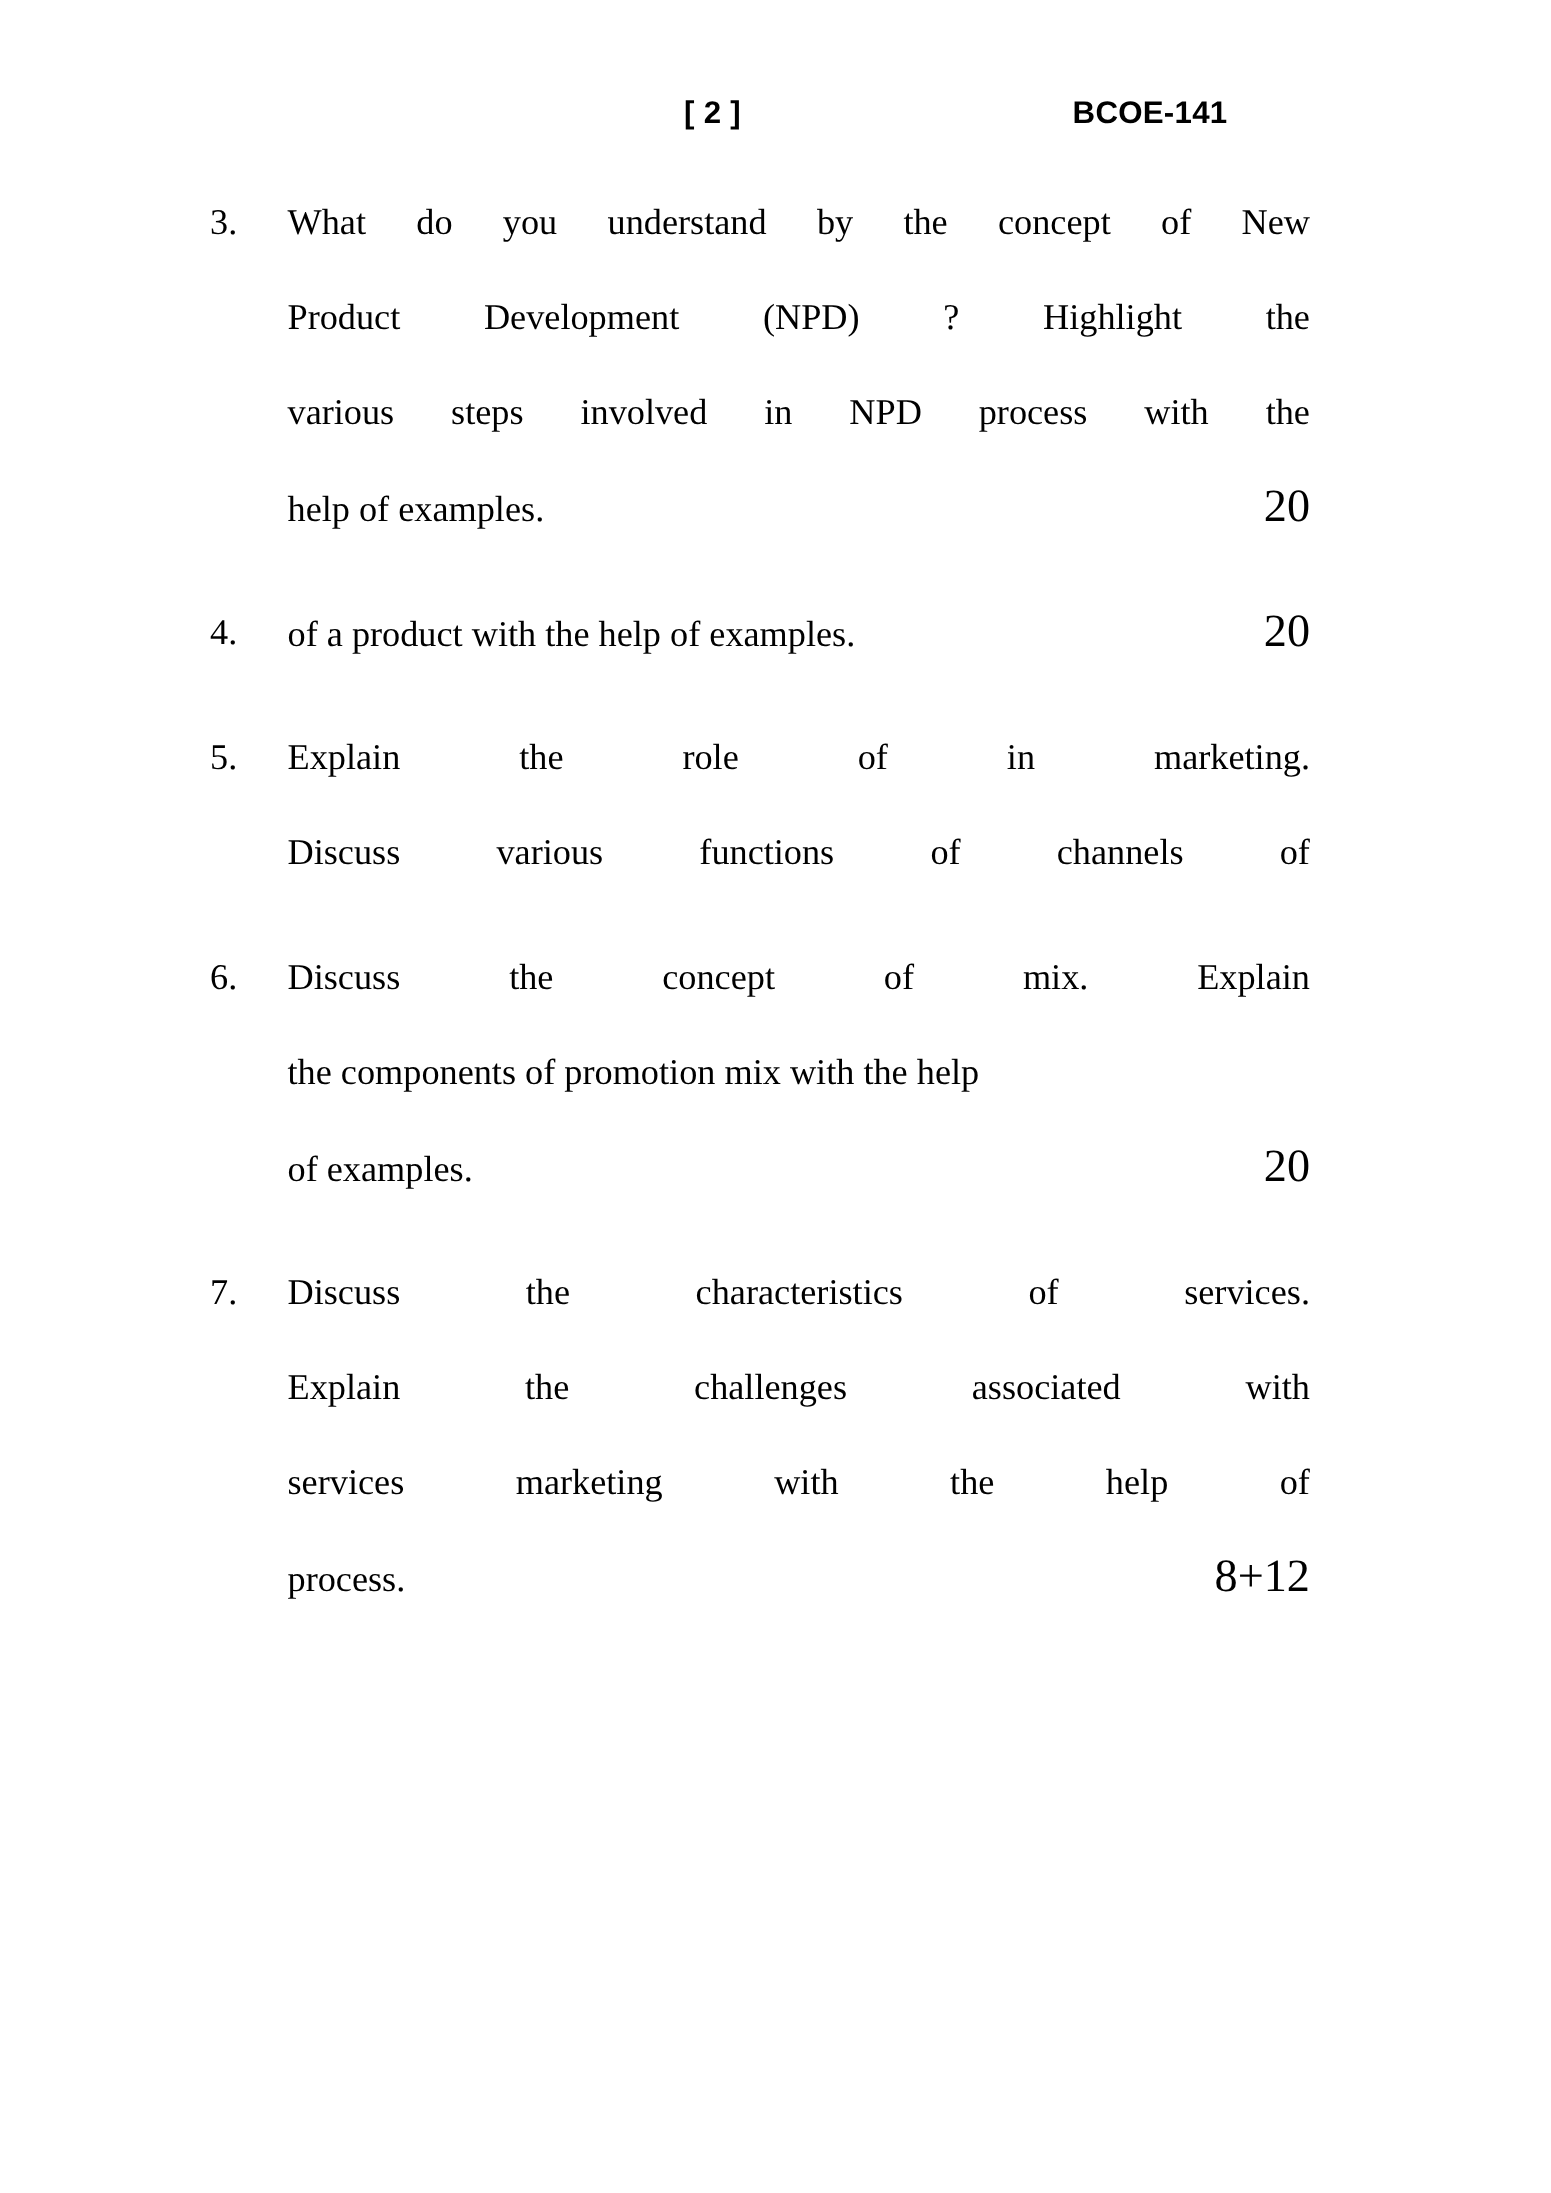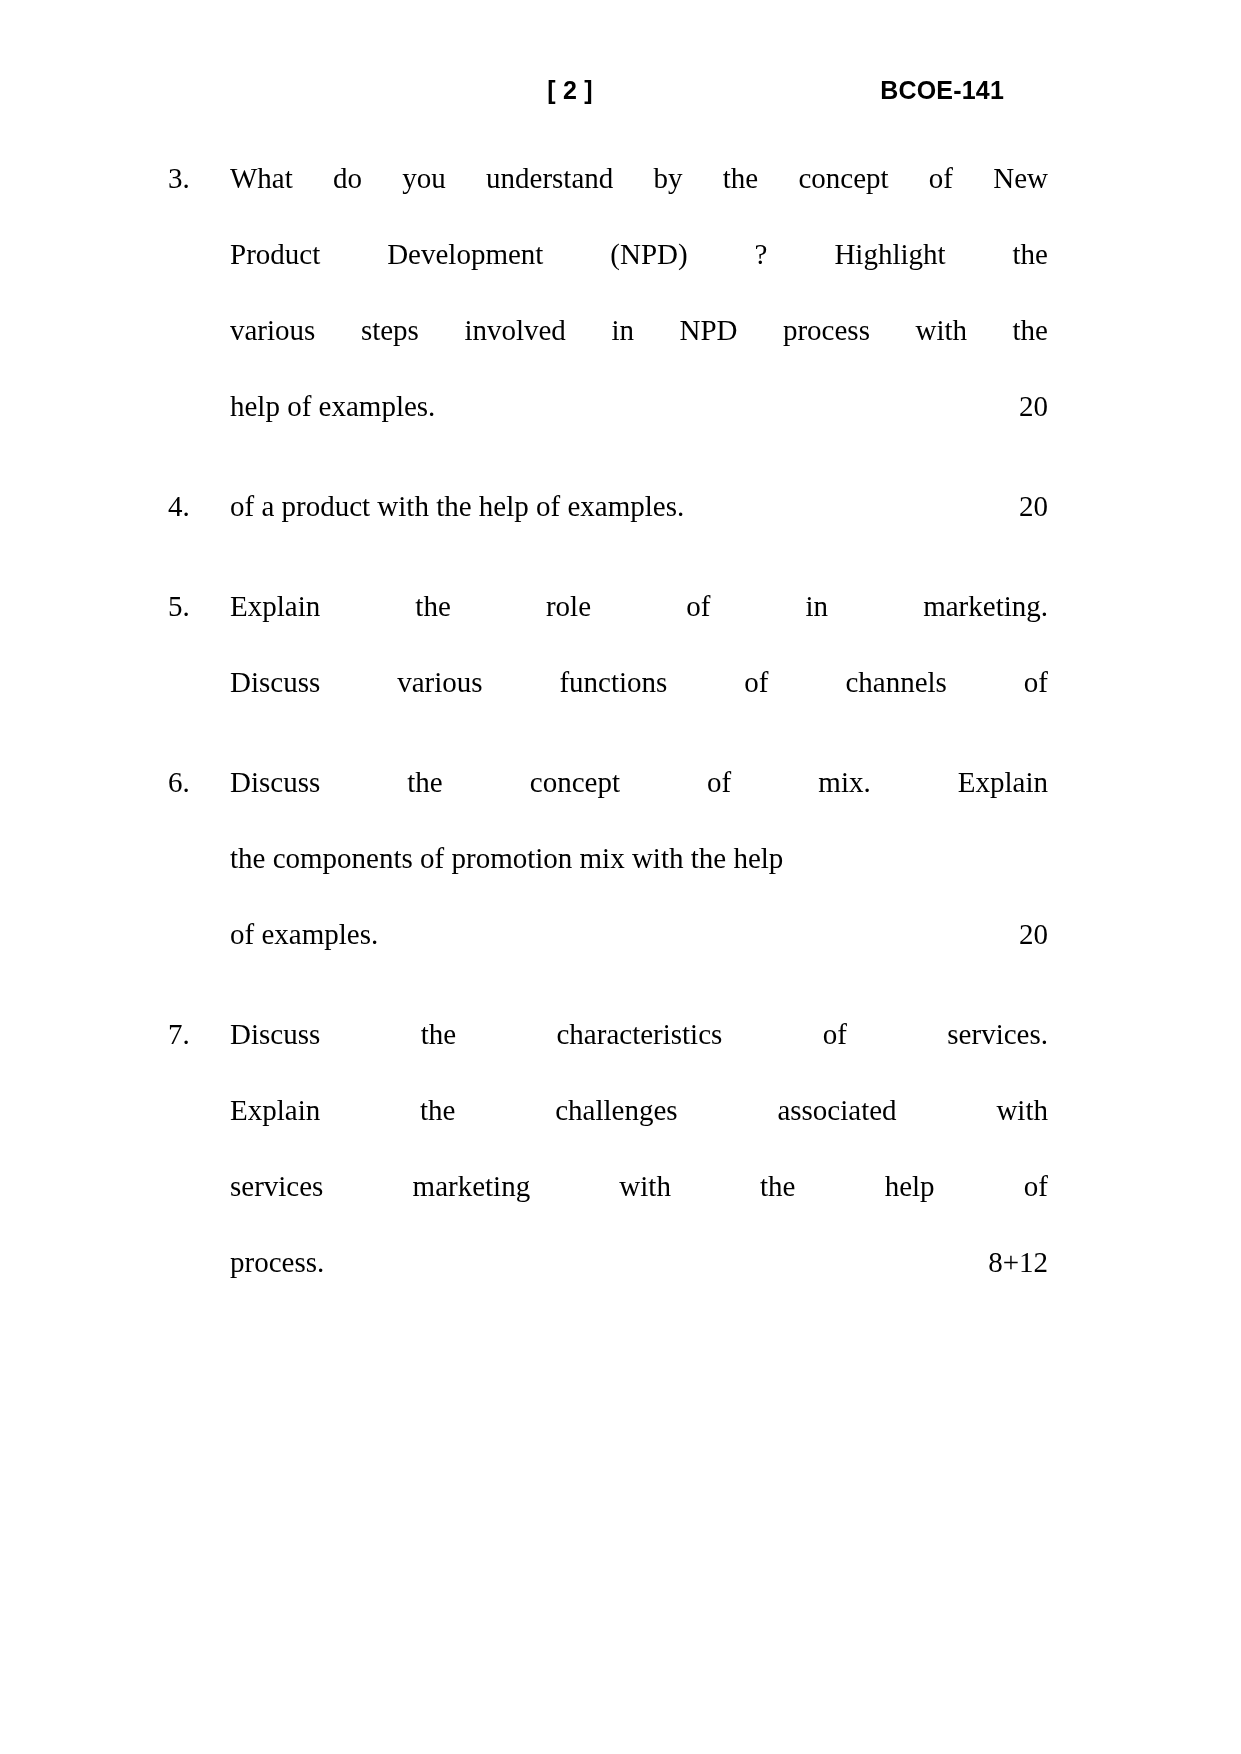--- a/index.html
+++ b/index.html
@@ -36,24 +36,24 @@
   .header-pageno {
     position: absolute;
     left: 510px;
     top: 0;
     width: 120px;
     text-align: center;
     white-space: pre;
   }
   .header-code {
     position: absolute;
-    left: 764px;
+    left: 800px;
     top: 0;
     width: 240px;
-    text-align: right;
+    text-align: center;
   }
 
   
   .qlist {
     position: absolute;
     top: 140px;
     left: 168px;
     width: 880px;
   }
   .qitem {
@@ -99,21 +99,21 @@
   .qline .w {
     display: inline-block;
   }
   .qline .txt {
     display: inline-block;
     white-space: pre;
   }
   .marks {
     display: inline-block;
     white-space: pre;
-    font-size: 29px;
+    font-size: 37px;
     text-align: right;
   }
 </style>
 </head>
 <body>
 
 <div class="page">
 
   <div class="page-header">
     <span class="header-pageno">[ 2 ]</span>

